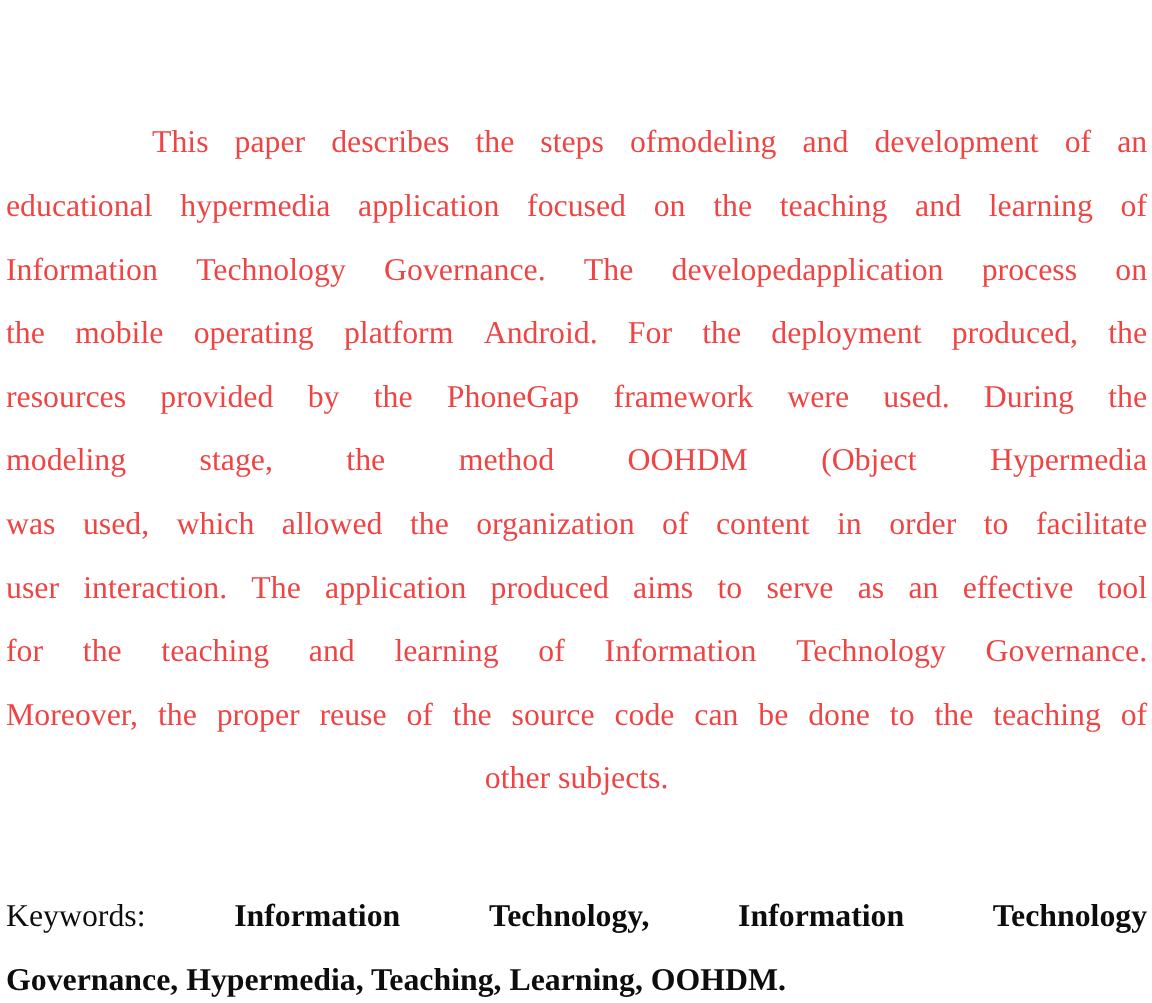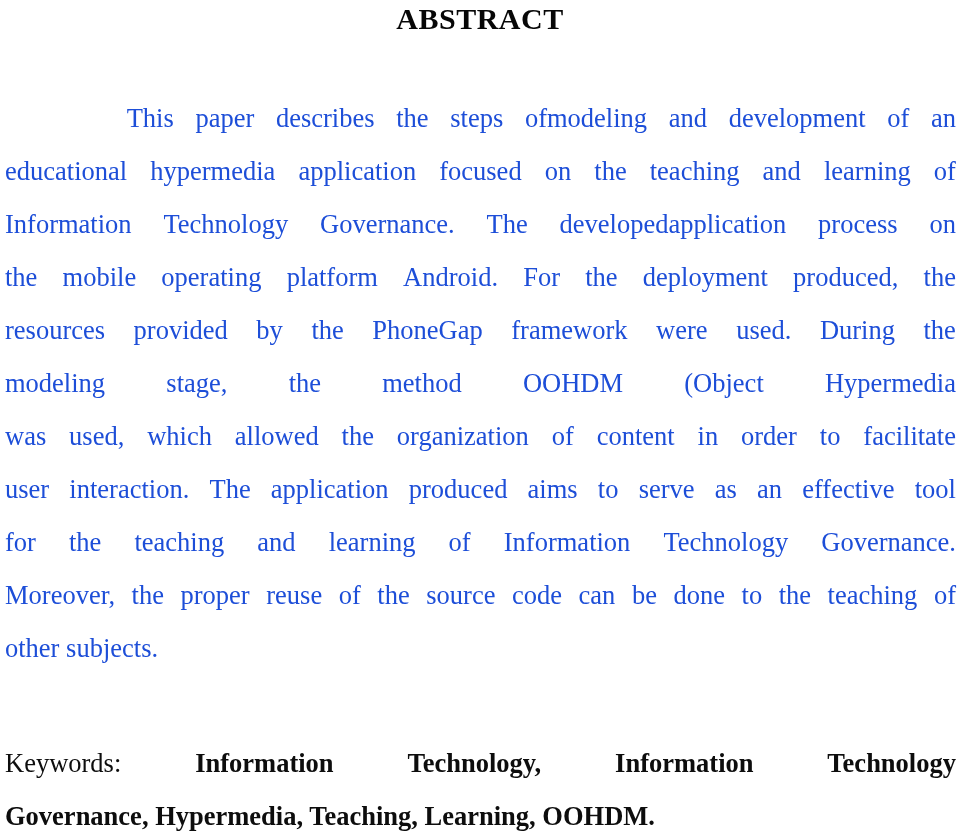--- a/index.html
+++ b/index.html
@@ -40,21 +40,21 @@
   
   .abstract-body {
     position: absolute;
     left: 5px;
     top: 92px;
     width: 951px;
     font-size: 26.5px;
     line-height: 53px;
     text-align: justify;
     text-justify: inter-word;
-    color: #1d4ed8;
+    color: #ef4444;
   }
   .abstract-body .lines {
     display: block;
   }
   
   .tline {
     display: block;
     width: 100%;
     height: 53px;
     line-height: 53px;
@@ -66,21 +66,21 @@
     display: flex;
     justify-content: space-between;
     align-items: baseline;
   }
   .tline.just .w {
     display: inline-block;
     white-space: pre;
   }
   .tline.last {
     display: block;
-    text-align: left;
+    text-align: center;
   }
 
   
   .keywords {
     position: absolute;
     left: 5px;
     top: 737px;
     width: 951px;
     font-size: 26.5px;
     line-height: 53px;
@@ -111,21 +111,20 @@
     display: block;
     text-align: left;
     font-weight: bold;
   }
 </style>
 </head>
 <body>
 
 <div class="page">
 
-  <div class="abstract-heading">ABSTRACT</div>
 
   <div class="abstract-body">
     <div class="lines" id="abstract-lines">
         <div class="tline just">
           <span class="w" style="width: 100px;"></span>
           <span class="w">This</span>
           <span class="w">paper</span>
           <span class="w">describes</span>
           <span class="w">the</span>
           <span class="w">steps</span>

